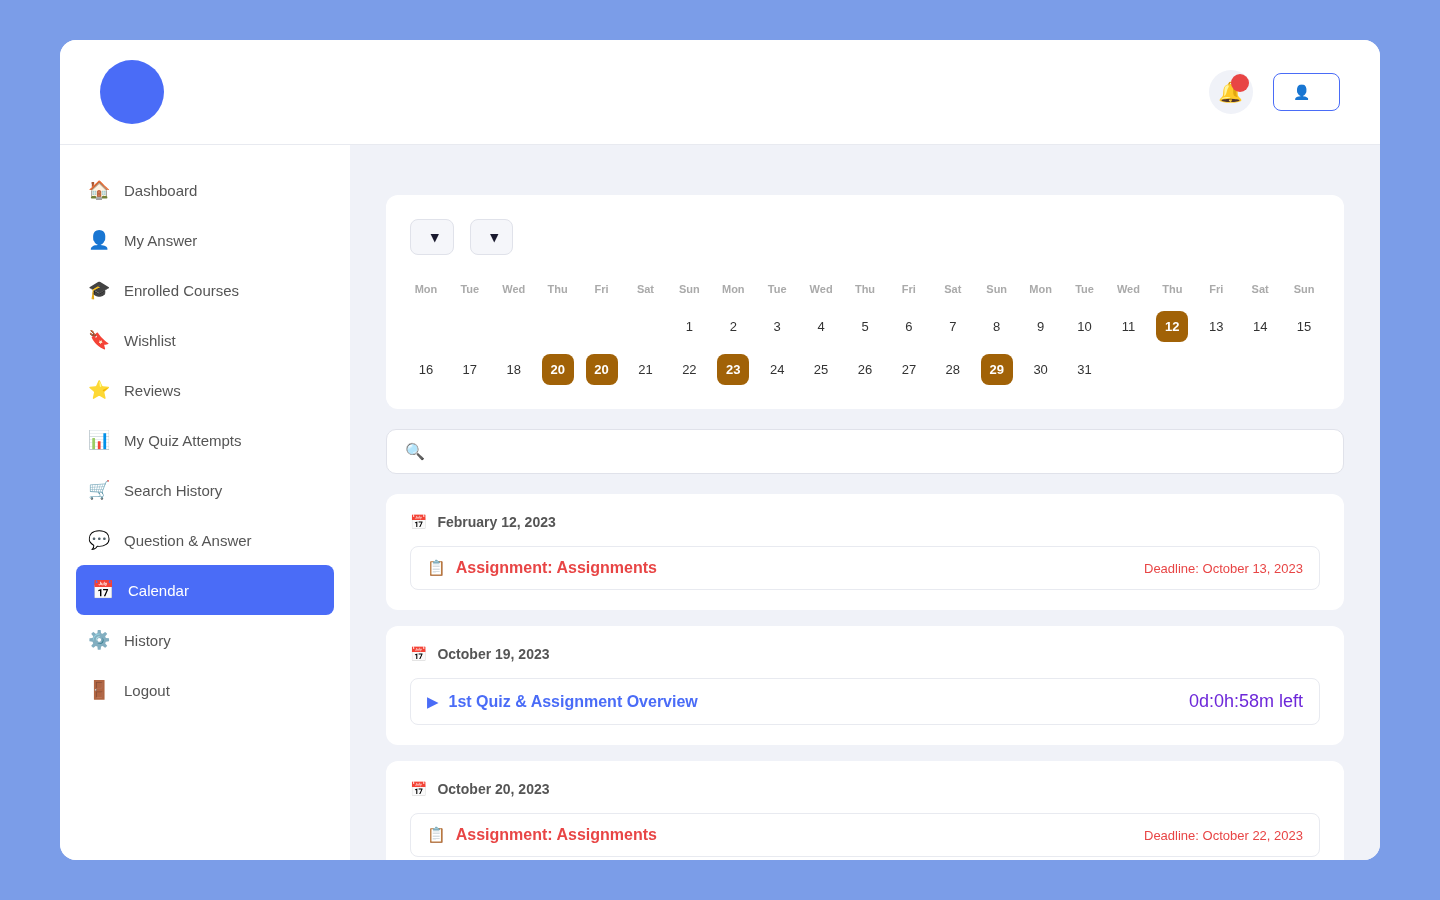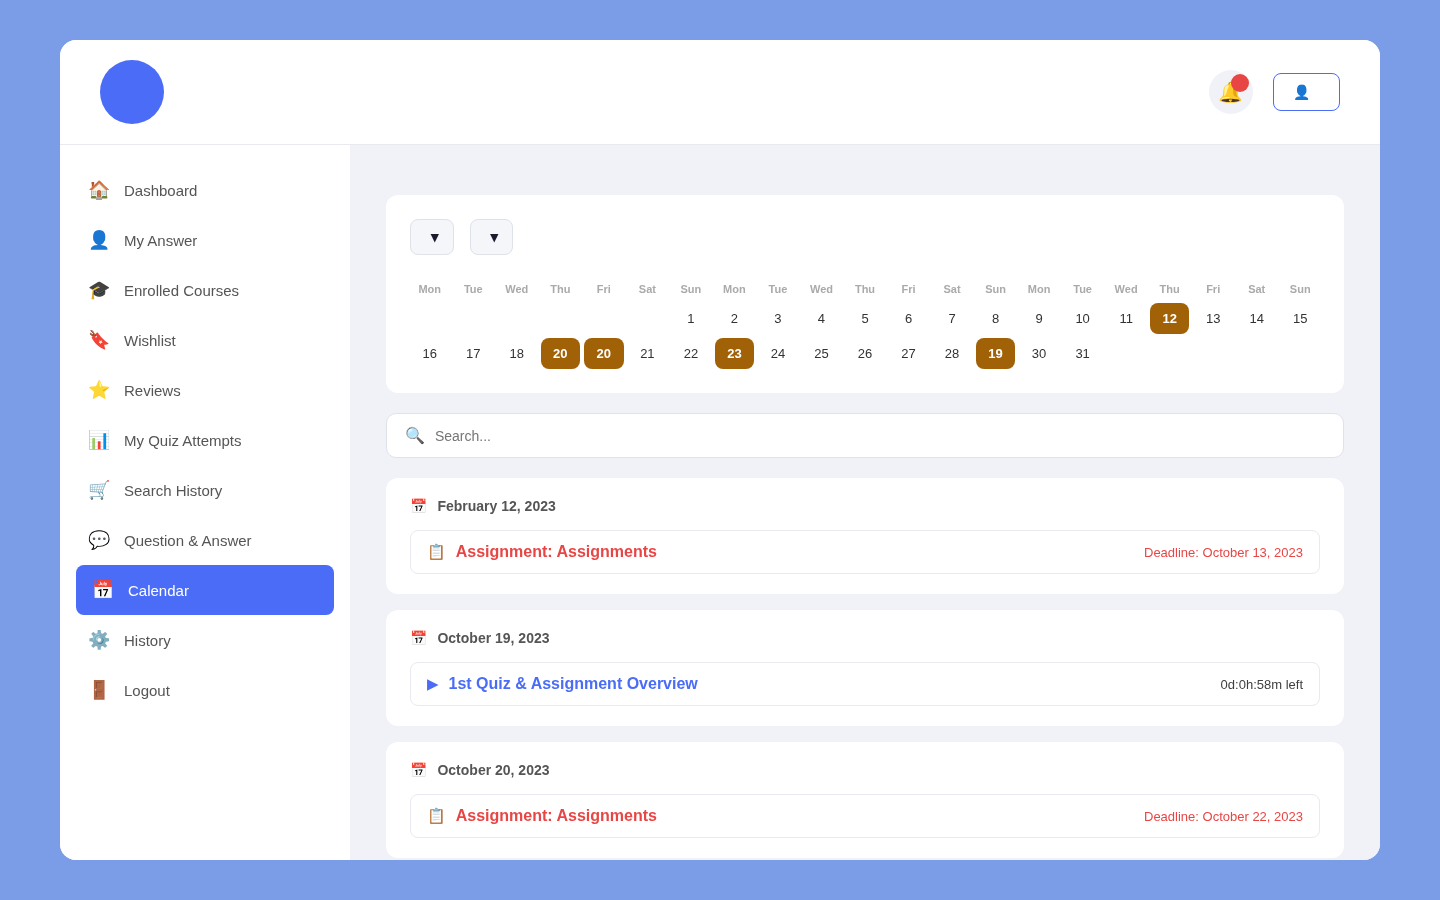--- a/index.html
+++ b/index.html
@@ -171,21 +171,21 @@
       border-radius: 8px;
       padding: 8px 14px;
       font-size: 15px;
       font-weight: 600;
       color: #1a1a2e;
       cursor: pointer;
     }
     .calendar-grid {
       display: grid;
       grid-template-columns: repeat(21, 1fr);
-      gap: 4px;
+      gap: 12px;
     }
     .day-header {
       text-align: center;
       font-size: 11px;
       font-weight: 600;
       color: #aaa;
       padding: 4px 0;
     }
     .day-cell {
       text-align: center;
@@ -264,22 +264,22 @@
     }
     .event-label.quiz {
       color: #4a6cf7;
     }
     .event-deadline {
       font-size: 13px;
       color: #e84545;
       font-weight: 400;
     }
     .event-time-left {
-      font-size: 13px;
-      color: #404040;
+      font-size: 18px;
+      color: #6d28d9;
       font-weight: 500;
     }
   </style>
 </head>
 <body>
 
 <div class="app-container">
 
   <div class="header">
     <div class="header-left">
@@ -414,34 +414,33 @@
             <div class="day-cell highlighted">20</div>
             <div class="day-cell highlighted">20</div>
             <div class="day-cell">21</div>
             <div class="day-cell">22</div>
             <div class="day-cell highlighted">23</div>
             <div class="day-cell">24</div>
             <div class="day-cell">25</div>
             <div class="day-cell">26</div>
             <div class="day-cell">27</div>
             <div class="day-cell">28</div>
-            <div class="day-cell highlighted">19</div>
+            <div class="day-cell highlighted">29</div>
             <div class="day-cell">30</div>
             <div class="day-cell">31</div>
             <div class="day-cell empty"></div>
             <div class="day-cell empty"></div>
             <div class="day-cell empty"></div>
             <div class="day-cell empty"></div>
             <div class="day-cell empty"></div>
           </div>
       </div>
 
       <div class="search-bar">
         <span class="search-icon-svg">🔍</span>
-        <input type="text" placeholder="Search..." style="">
       </div>
 
       <div id="events-container">
           <div class="event-section">
             <div class="event-date-header">
               <span style="color:#4a6cf7">📅</span> 
               <span>February 12, 2023</span>
             </div>
             <div class="event-item">
               <div class="event-item-left">

